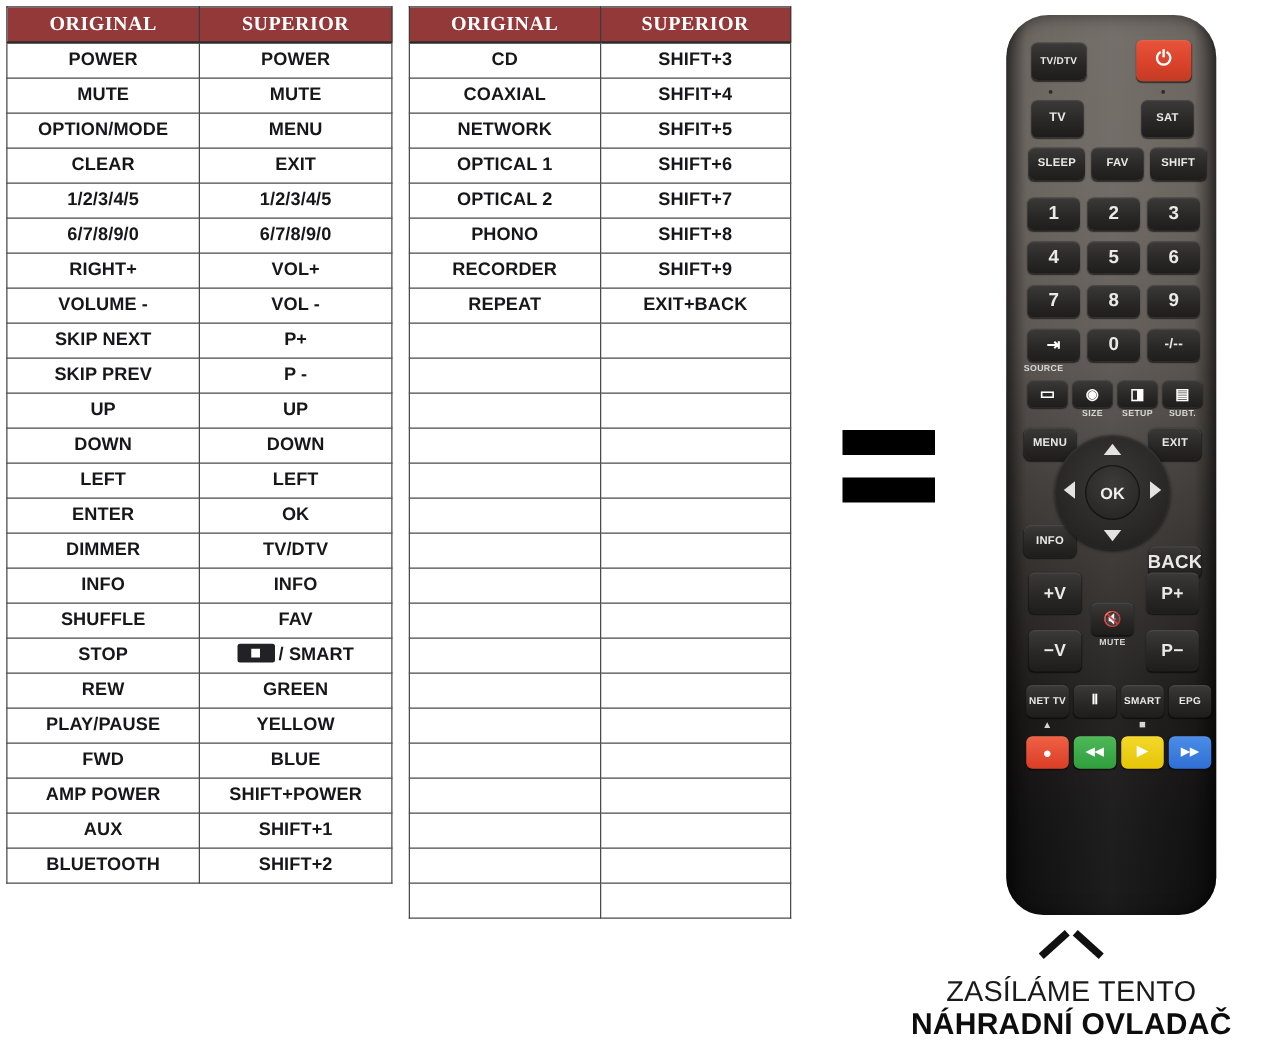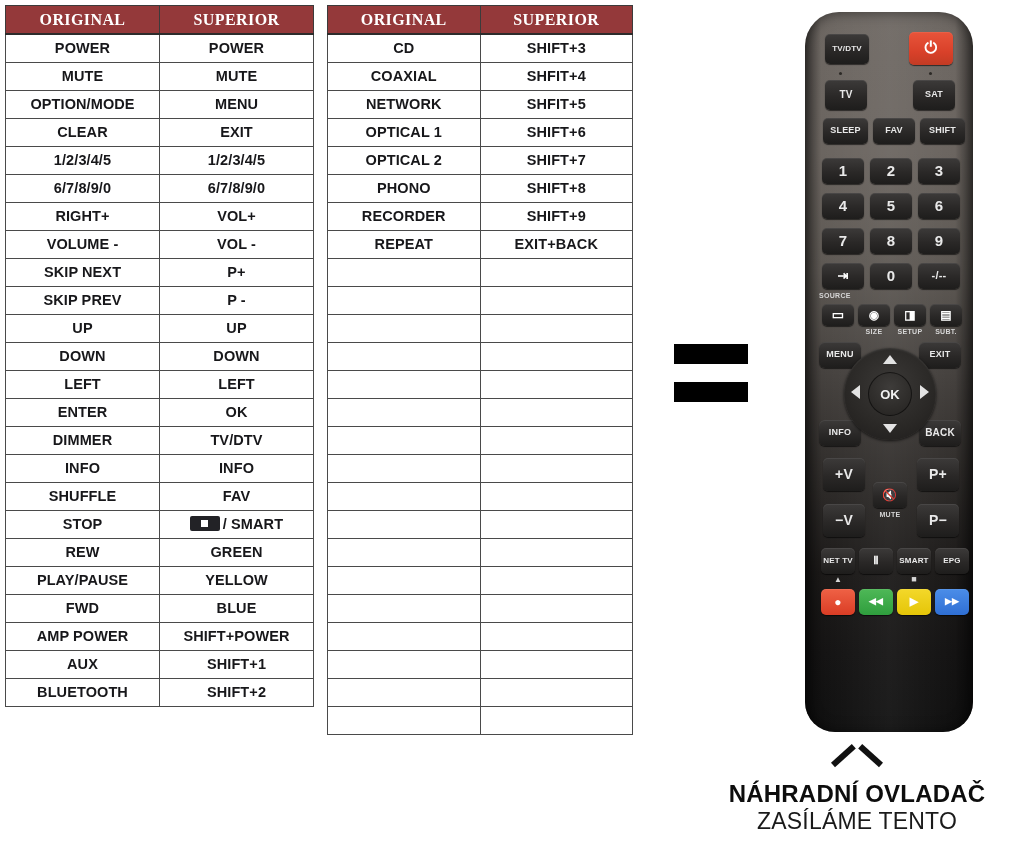--- a/index.html
+++ b/index.html
@@ -587,21 +587,21 @@
 
   <div class="btn corner" style="left:14px;top:330px;width:42px;height:26px;font-size:9px;">
     <span>MENU</span>
     </div>
   <div class="btn corner" style="left:114px;top:330px;width:42px;height:26px;font-size:9px;">
     <span>EXIT</span>
     </div>
   <div class="btn corner" style="left:14px;top:408px;width:42px;height:26px;font-size:9px;">
     <span>INFO</span>
     </div>
-  <div class="btn corner" style="left:114px;top:408px;width:42px;height:26px;font-size:10px;text-align:center;">
+  <div class="btn corner" style="left:114px;top:425px;width:42px;height:26px;font-size:15px;text-align:center;">
     <span>BACK</span>
     </div>
 
   <div id="dpad">
     <div class="arrow up"></div>
     <div class="arrow down"></div>
     <div class="arrow left"></div>
     <div class="arrow right"></div>
     <div id="dpad-ok">
       <span>OK</span>
@@ -653,15 +653,15 @@
     <span class="glyph">▶</span>
     </div>
   <div class="btn c-blue" style="left:130px;top:577px;width:34px;height:26px;font-size:9px;">
     <span class="glyph">▶▶</span>
     </div>
 
 </div>
 
 <div id="caption">
   <div id="caption-chevron"></div>
+  <div id="caption-line1">ZASÍLÁME TENTO</div>
   <div id="caption-line2">NÁHRADNÍ OVLADAČ</div>
-  <div id="caption-line1">ZASÍLÁME TENTO</div>
 </div>
 
 </body></html>

